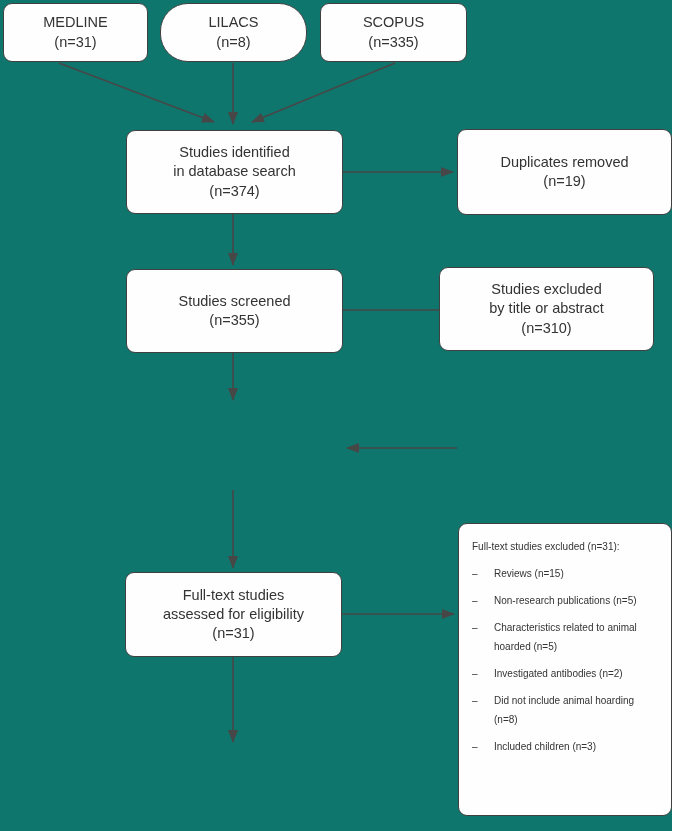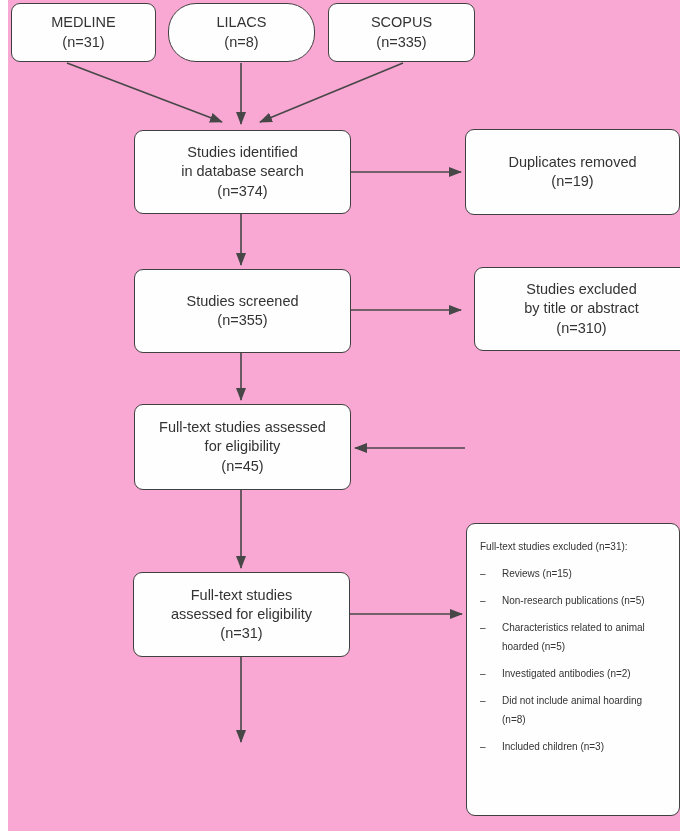--- a/index.html
+++ b/index.html
@@ -4,25 +4,24 @@
 <style>
   html, body {
     margin: 0;
     padding: 0;
     background: #ffffff;
   }
   #stage {
     position: relative;
     width: 672px;
     height: 831px;
-    background: #f9a8d4;
+    background: #0f766e;
     font-family: "Liberation Sans", "DejaVu Sans", sans-serif;
     color: #333333;
     overflow: hidden;
-    margin-left: 8px;
   }
   #arrow-layer {
     position: absolute;
     left: 0; top: 0;
     width: 680px; height: 831px;
   }
   .node {
     position: absolute;
     box-sizing: border-box;
     background: #fefefe;
@@ -45,21 +44,21 @@
   #box-lilacs   { left: 160px; top: 3px;   width: 147px; height: 59px; border-radius: 28px; }
   #box-scopus   { left: 320px; top: 3px;   width: 147px; height: 59px; }
   
   #box-identified { left: 126px; top: 130px; width: 217px; height: 84px; }
   #box-screened   { left: 126px; top: 269px; width: 217px; height: 84px; }
   #box-fulltext45 { left: 126px; top: 404px; width: 217px; height: 86px; }
   #box-fulltext49 { left: 125px; top: 572px; width: 217px; height: 85px; }
   #box-included   { left: 125px; top: 746px; width: 218px; height: 83px; }
   
   #box-duplicates { left: 457px; top: 129px; width: 215px; height: 86px; }
-  #box-excluded-ta{ left: 466px; top: 267px; width: 215px; height: 84px; }
+  #box-excluded-ta{ left: 439px; top: 267px; width: 215px; height: 84px; }
   #box-manual     { left: 457px; top: 405px; width: 215px; height: 87px; }
   
   #box-excluded-ft {
     left: 458px; top: 523px; width: 214px; height: 293px;
     align-items: flex-start;
     justify-content: flex-start;
     text-align: left;
   }
   #box-excluded-ft .inner {
     padding: 13px 12px 8px 13px;
@@ -138,25 +137,20 @@
     <div class="label">Studies screened
 (n=355)</div>
   </div>
 
   <div class="node" id="box-excluded-ta">
     <div class="label">Studies excluded
 by title or abstract
 (n=310)</div>
   </div>
 
-  <div class="node" id="box-fulltext45">
-    <div class="label">Full-text studies assessed
-for eligibility
-(n=45)</div>
-  </div>
 
 
   <div class="node" id="box-fulltext49">
     <div class="label">Full-text studies
 assessed for eligibility
 (n=31)</div>
   </div>
 
   <div class="node" id="box-excluded-ft">
     <div class="inner">

